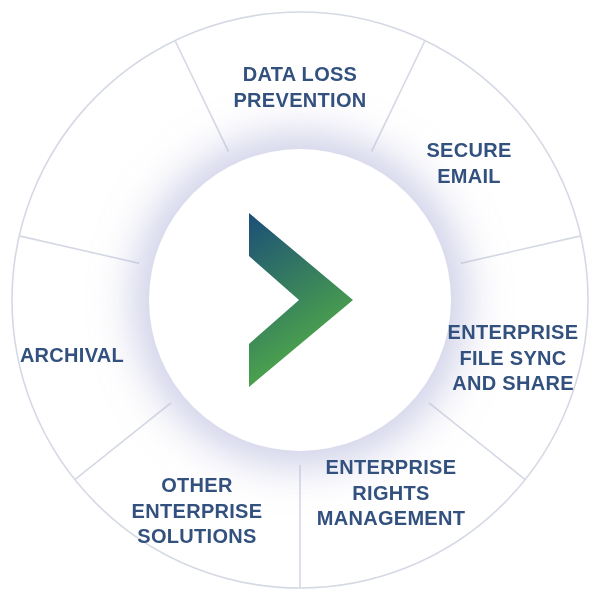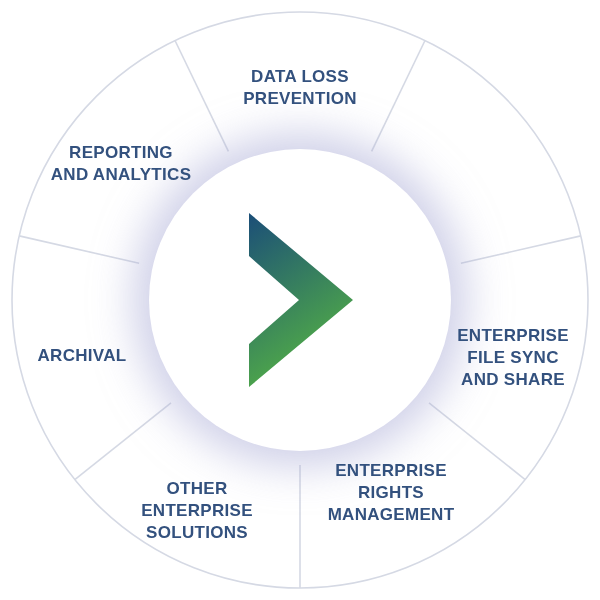--- a/index.html
+++ b/index.html
@@ -40,32 +40,32 @@
   .chevron-svg {
     position: absolute;
     left: 249px;
     top: 213px;
   }
   .seg-label {
     position: absolute;
     transform: translate(-50%, -50%);
     color: var(--label-color, #33517e);
     font-weight: bold;
-    font-size: 17px;
+    font-size: 20px;
     line-height: 1.28;
     letter-spacing: 0.3px;
     text-align: center;
     white-space: pre-line;
   }
   .pos-top          { left: 300px; top: 88px;  }
   .pos-upper-right  { left: 469px; top: 164px; }
   .pos-right        { left: 513px; top: 358px; }
   .pos-bottom-right { left: 391px; top: 493px; }
   .pos-bottom-left  { left: 197px; top: 511px; }
-  .pos-left         { left: 82px;  top: 356px; }
+  .pos-left         { left: 72px;  top: 356px; }
   .pos-upper-left   { left: 121px; top: 164px; }
 </style>
 </head>
 <body>
 
 <div class="stage">
 
   <svg class="wheel-svg" width="600" height="600" viewBox="0 0 600 600">
     <circle class="ring" cx="300" cy="300" r="288"></circle>
     <g>
@@ -86,26 +86,26 @@
       <linearGradient id="chev-grad" x1="0" y1="0" x2="0.4" y2="1">
         <stop id="chev-start" offset="0" stop-color="#1b4e78"></stop>
         <stop id="chev-end" offset="1" stop-color="#52ae46"></stop>
       </linearGradient>
     </defs>
     <polygon points="0,0 104,87 0,174 0,131 50,87 0,43" fill="url(#chev-grad)"></polygon>
   </svg>
 
   <div class="seg-label pos-top">DATA LOSS
 PREVENTION</div>
+  <div class="seg-label pos-upper-right">SECURE
+EMAIL</div>
   <div class="seg-label pos-right">ENTERPRISE
 FILE SYNC
 AND SHARE</div>
   <div class="seg-label pos-bottom-right">ENTERPRISE
 RIGHTS
 MANAGEMENT</div>
   <div class="seg-label pos-bottom-left">OTHER
 ENTERPRISE
 SOLUTIONS</div>
   <div class="seg-label pos-left">ARCHIVAL</div>
-  <div class="seg-label pos-upper-left">REPORTING
-AND ANALYTICS</div>
 
 </div>
 
 </body></html>

